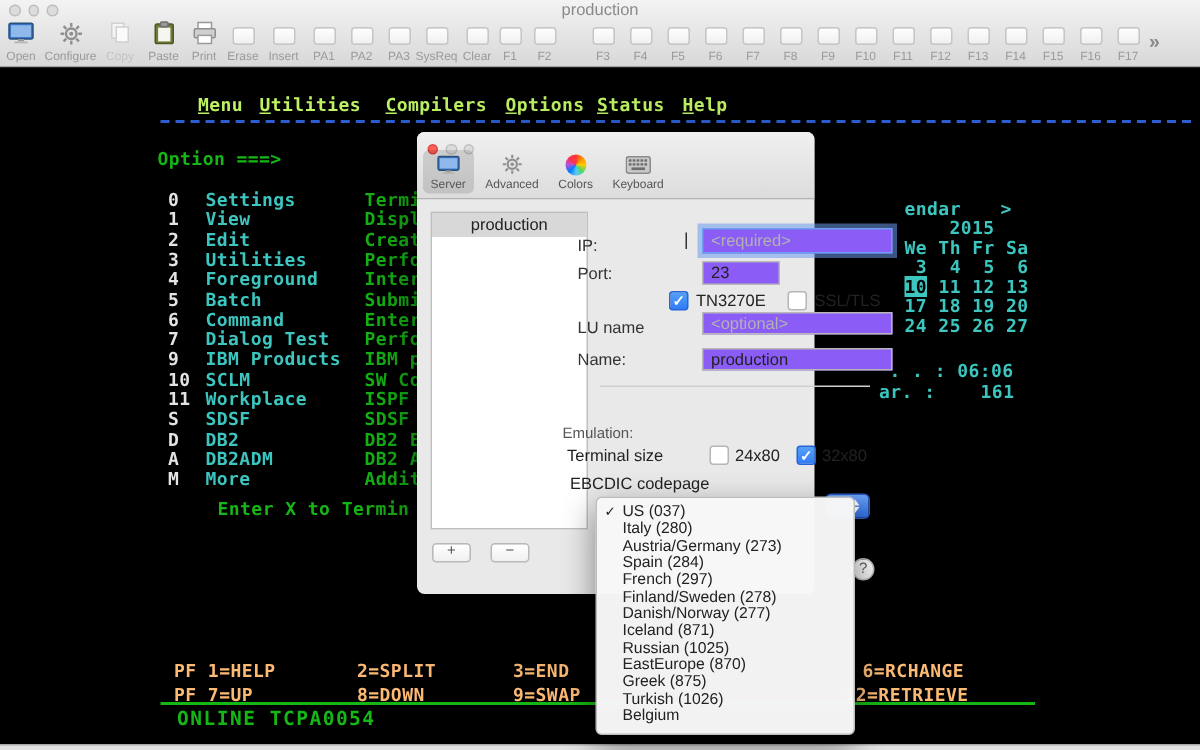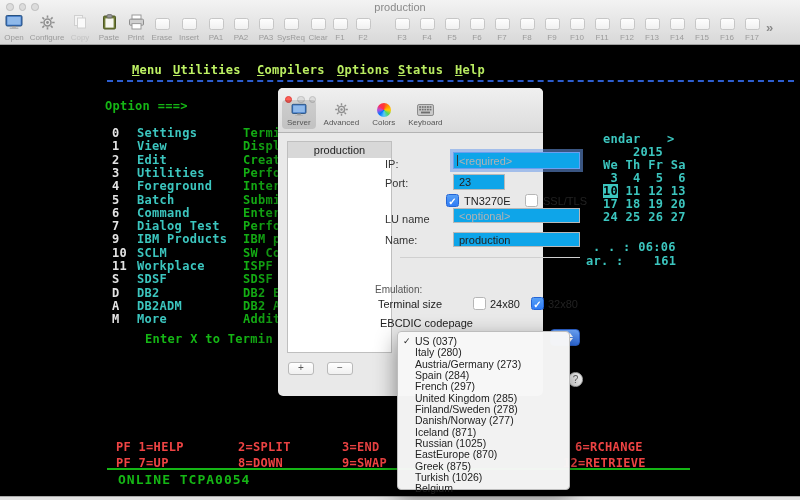--- a/index.html
+++ b/index.html
@@ -12,21 +12,21 @@
   .win-title{position:absolute;left:0;right:0;top:1px;text-align:center;font-size:11px;color:#8a8a8a;}
   .tbi{position:absolute;top:13px;transform:translateX(-50%);text-align:center;width:44px;cursor:default;}
   .tbi .ic{height:18px;display:flex;align-items:center;justify-content:center;}
   .tbi .lbl{font-size:8px;color:#9a9a9a;margin-top:2px;white-space:nowrap;}
   .tbi.disabled .lbl{color:#c3c3c3;}
   .kbox{width:13px;height:10px;border:1px solid #c6c6c6;border-radius:2.5px;background:linear-gradient(#fefefe,#f0f0f0);margin:4px auto 0;}
   .overflow{position:absolute;left:766px;top:20px;font-size:13px;color:#8a8a8a;font-weight:bold;}
   
   .screen{position:absolute;left:0;top:45px;width:800px;height:451px;background:#000;}
   .t{position:absolute;white-space:pre;font:bold 12px "DejaVu Sans Mono",monospace;letter-spacing:.3px;}
-  .c-cyan{color:#3cc6bf}.c-green{color:#15b615}.c-blue{color:#ef4444}.c-white{color:#e4e4e4}
+  .c-cyan{color:#3cc6bf}.c-green{color:#15b615}.c-blue{color:#fdba74}.c-white{color:#e4e4e4}
   .tmenu{color:#bef264;}
   .tmenu::first-letter{text-decoration:underline;}
   .dash{position:absolute;left:107px;top:35px;width:687px;border-top:2px dashed #2d5ed1;}
   .cal-hl{background:#3cc6bf;color:#000;}
   .oia-line{position:absolute;left:107px;top:423px;width:583px;border-top:2px solid #15b615;}
   .oia{position:absolute;left:118px;top:427px;font:bold 13px "DejaVu Sans Mono",monospace;letter-spacing:1px;color:#15b615;white-space:pre;}
   
   .dialog{position:absolute;left:278px;top:88px;width:265px;height:308px;border-radius:5px;
           background:#e9e9e9;box-shadow:0 18px 45px rgba(0,0,0,.55),0 0 0 1px rgba(0,0,0,.25);z-index:50;}
   .dlg-top{position:absolute;left:0;top:0;right:0;height:45px;border-radius:5px 5px 0 0;
@@ -37,22 +37,22 @@
   .ptabs{position:absolute;left:4px;top:12px;display:flex;gap:3px;}
   .ptab{display:flex;flex-direction:column;align-items:center;padding:2px 5px;border-radius:4px;}
   .ptab.sel{background:rgba(0,0,0,.12);}
   .ptab .ic{height:15px;display:flex;align-items:center;justify-content:center;}
   .ptab .lbl{font-size:8px;color:#555;margin-top:1px;white-space:nowrap;}
   .sess-list{position:absolute;left:9px;top:53px;width:105px;height:212px;background:#fff;border:1px solid #bfbfbf;box-sizing:border-box;}
   .sess-row{height:16px;line-height:16px;background:#d8d8d8;font-size:11px;color:#222;text-align:center;}
   .mini-btn{position:absolute;width:26px;height:13px;background:linear-gradient(#fff,#f0f0f0);border:1px solid #b9b9b9;border-radius:3px;
             box-sizing:border-box;font-size:10px;line-height:10px;color:#555;text-align:center;}
   .flabel{position:absolute;width:62px;text-align:left;font-size:11px;color:#333;left:107px;white-space:nowrap;}
-  .fld{position:absolute;border:1px solid #b8b8b8;background:#0ea5e9;font:11px "Liberation Sans",sans-serif;
-       color:#222;padding:0 0 0 5px;box-sizing:border-box;border-radius:0;outline:none;}
+  .fld{position:absolute;border:1px solid #b8b8b8;background:#8b5cf6;font:11px "Liberation Sans",sans-serif;
+       color:#222;padding:0 0 0 5px;box-sizing:border-box;border-radius:0;outline:none;margin-left:15px;}
   .fld::placeholder{color:#b2b2b2;}
   .fld.focused{border:1px solid #6b9ff0;box-shadow:0 0 0 3px rgba(105,155,235,.55);}
   .caret{position:absolute;width:1px;height:11px;background:#333;}
   .cb{position:absolute;width:13px;height:13px;border-radius:2.5px;box-sizing:border-box;}
   .cb.off{background:#fff;border:1px solid #b6b6b6;}
   .cb.on{background:linear-gradient(#57a0f6,#2f7cf6);border:1px solid #2465d6;color:#fff;font-size:10px;font-weight:bold;text-align:center;line-height:13px;}
   .cblbl{position:absolute;font-size:11px;color:#222;white-space:nowrap;}
   .sep{position:absolute;height:1px;background:#d0d0d0;}
   .sect{position:absolute;font-size:10px;color:#555;}
   .popup-stub{position:absolute;left:272px;top:241px;width:30px;height:17px;border-radius:4px;
@@ -465,21 +465,20 @@
     </div>
     <div class="help-btn">?</div>
   </div>
 
   <div class="cp-menu">
     <div class="cp-item"><span class="cp-check">✓</span><span>US (037)</span></div>
     <div class="cp-item"><span>Italy (280)</span></div>
     <div class="cp-item"><span>Austria/Germany (273)</span></div>
     <div class="cp-item"><span>Spain (284)</span></div>
     <div class="cp-item"><span>French (297)</span></div>
-    <div class="cp-item"><span>United Kingdom (285)</span></div>
     <div class="cp-item"><span>Finland/Sweden (278)</span></div>
     <div class="cp-item"><span>Danish/Norway (277)</span></div>
     <div class="cp-item"><span>Iceland (871)</span></div>
     <div class="cp-item"><span>Russian (1025)</span></div>
     <div class="cp-item"><span>EastEurope (870)</span></div>
     <div class="cp-item"><span>Greek (875)</span></div>
     <div class="cp-item"><span>Turkish (1026)</span></div>
     <div class="cp-item"><span>Belgium</span></div>
   </div>
 

